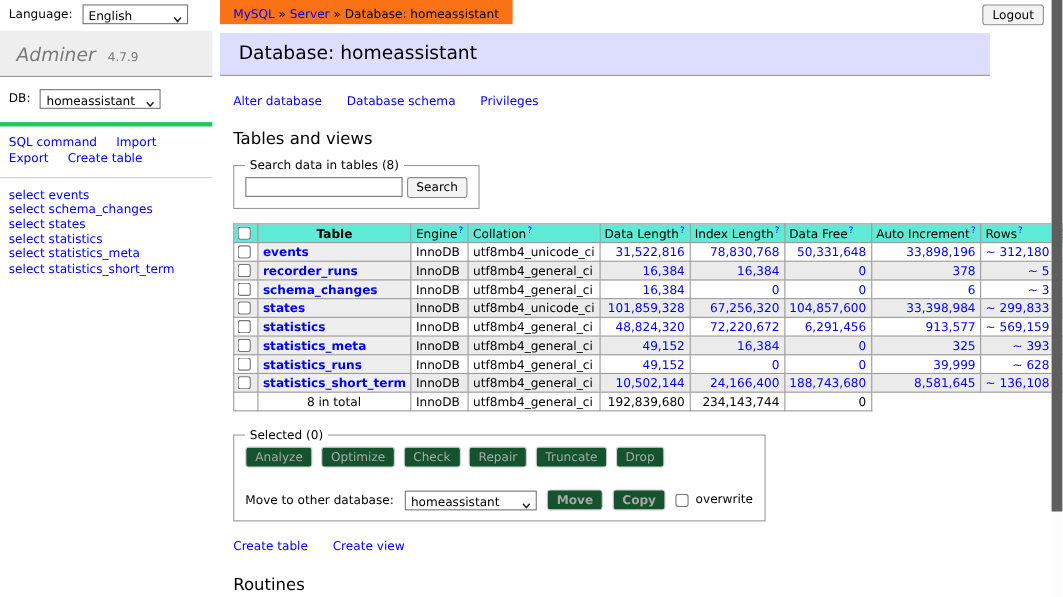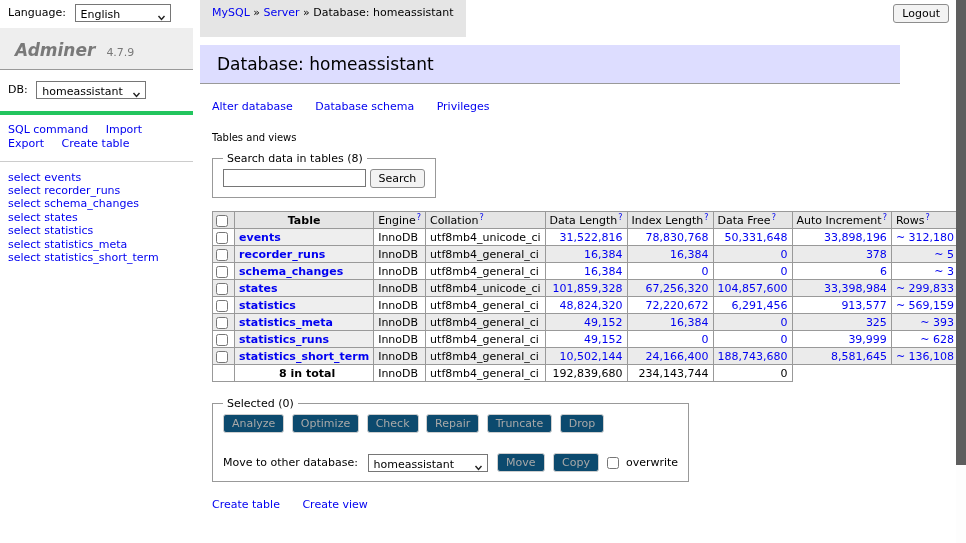--- a/index.html
+++ b/index.html
@@ -19,93 +19,93 @@
     padding: 0 4px 0 5px; vertical-align: middle; cursor: default;
   }
   .select .sel-arrow { flex: 0 0 auto; margin-left: 4px; }
 
   
   .btn {
     font-family: "DejaVu Sans", sans-serif; font-size: 11px;
     background: #f3f3f3; border: 1px solid #8d8d8d; border-radius: 3px;
     padding: 1px 8px; height: 19px; color: #000; vertical-align: middle;
   }
-  .btn:disabled { color: #a8a8a8; border-color: #cfcfcf; background: #0c4a6e; }
+  .btn:disabled { color: #a8a8a8; border-color: #cfcfcf; background: #14532d; }
   input.text {
     font-family: "DejaVu Sans", sans-serif; font-size: 11px;
     border: 1px solid #767676; background: #fff; height: 18px; padding: 0 3px;
   }
   input[type="checkbox"] { width: 12px; height: 12px; margin: 0 3px 0 0; vertical-align: middle; }
 
   
   #lang { position: absolute; left: 8px; top: 4px; }
   #lang label { margin-right: 5px; }
 
   
   #sidebar { position: absolute; left: 0; top: 28px; width: 193px; }
   #sidebar h1 {
     margin: 0; background: #eee; border-bottom: 1px solid #999;
     padding: 8px 15px; font-weight: normal;
   }
-  #sidebar h1 .app { font-style: italic; font-size: 17px; color: #797979; font-weight: bold; }
+  #sidebar h1 .app { font-style: italic; font-size: 17px; color: #797979; }
   #sidebar h1 .ver { font-size: 11px; color: #797979; margin-left: 4px; }
   .db-row { padding: 11px 8px 12px; border-bottom: 4px solid #22c55e; }
   .db-row label { margin-right: 5px; }
   .menu-links { padding: 8px 8px 9px; border-bottom: 1px solid #ccc; line-height: 1.3; }
   .menu-links a { margin-right: 14px; }
   .table-list { padding: 9px 8px; line-height: 1.22; }
   .table-list div { white-space: nowrap; }
 
   
   #content { position: absolute; left: 200px; top: 0; width: 700px; }
   #breadcrumb {
-    display: inline-block; background: #e5e5e5; height: 37px; line-height: 25px;
+    display: inline-block; background: #f97316; height: 22px; line-height: 25px;
     padding: 0 12px; white-space: nowrap;
   }
   #logout-form { position: absolute; right: 17px; top: 4px; }
   h2 {
     margin: 8px 0 0; background: #ddf; border-bottom: 1px solid #999;
     padding: 9px 17px; font-size: 17px; font-weight: normal;
   }
   .inner { margin-left: 12px; }
   p.links { margin: 16px 0 0; }
   p.links a { margin-right: 19px; }
-  h3 { font-size: 10px; font-weight: normal; margin: 19px 0 0; }
+  h3 { font-size: 15px; font-weight: normal; margin: 19px 0 0; }
 
   fieldset {
     display: inline-block; border: 1px solid #999; margin: 9px 0 0;
     padding: 4px 10px 9px;
   }
   legend { padding: 0 4px; }
 
   
   table.data { border-collapse: collapse; margin-top: 13px; }
   .data th, .data td {
     border: 1px solid #999; padding: 1px 4px; height: 17px;
     font-size: 11px; white-space: nowrap; text-align: left; font-weight: normal;
   }
-  .data thead th { background: #e5e5e5; }
+  .data thead th { background: #5eead4; }
   .data thead th.name-col { font-weight: bold; text-align: center; }
   .data tbody th { background: #eee; }
   .data tbody tr.even td { background: #ebebeb; }
   .data td.num { text-align: right; }
   .data a.tbl { font-weight: bold; }
-  .data tr.total th { background: #fff; font-weight: bold; padding-left: 44px; }
+  .data tr.total th { background: #fff; font-weight: normal; padding-left: 44px; }
   .data tr.total td { background: #fff; }
   .data td.noborder { border: none; background: transparent; }
   .data td.check, .data th.check { text-align: center; padding: 1px 3px; }
   a.help { font-size: 8px; vertical-align: 4px; margin-left: 1px; }
 
   
   .sel-fieldset { margin-top: 15px; }
   .sel-buttons .btn { margin-right: 4px; }
   .move-row { margin-top: 20px; }
   .move-row .lbl { margin-right: 6px; }
   .move-row .select { margin-right: 6px; }
-  .move-row .btn { margin-right: 5px; }
+  .move-row .btn { margin-right: 5px; font-weight: bold; }
 
   
   #scrollbar { position: absolute; right: 0; top: 0; width: 10px; height: 543px; background: #fdfdfd; }
   #scroll-thumb { width: 10px; height: 465px; background: #5e5e5e; }
 </style>
 </head>
 <body>
 
 <div id="lang">
   <label>Language:</label>
@@ -136,21 +136,20 @@
       <a href="#">SQL command</a>
       <a href="#">Import</a>
     </div>
     <div>
       <a href="#">Export</a>
       <a href="#">Create table</a>
     </div>
   </div>
   <div class="table-list">
     <div><a href="#">select</a> <a href="#">events</a></div>
-    <div><a href="#">select</a> <a href="#">recorder_runs</a></div>
     <div><a href="#">select</a> <a href="#">schema_changes</a></div>
     <div><a href="#">select</a> <a href="#">states</a></div>
     <div><a href="#">select</a> <a href="#">statistics</a></div>
     <div><a href="#">select</a> <a href="#">statistics_meta</a></div>
     <div><a href="#">select</a> <a href="#">statistics_short_term</a></div>
   </div>
 </div>
 
 <div id="logout-form">
   <button class="btn">Logout</button>
@@ -344,20 +343,21 @@
         <input type="checkbox" style="">
         <span>overwrite</span>
       </div>
     </fieldset>
 
     <p class="links">
       <a href="#">Create table</a>
       <a href="#">Create view</a>
     </p>
 
+    <h3>Routines</h3>
 
     
 
     
 
   </div>
 </div>
 
 <div id="scrollbar">
   <div id="scroll-thumb"></div>

